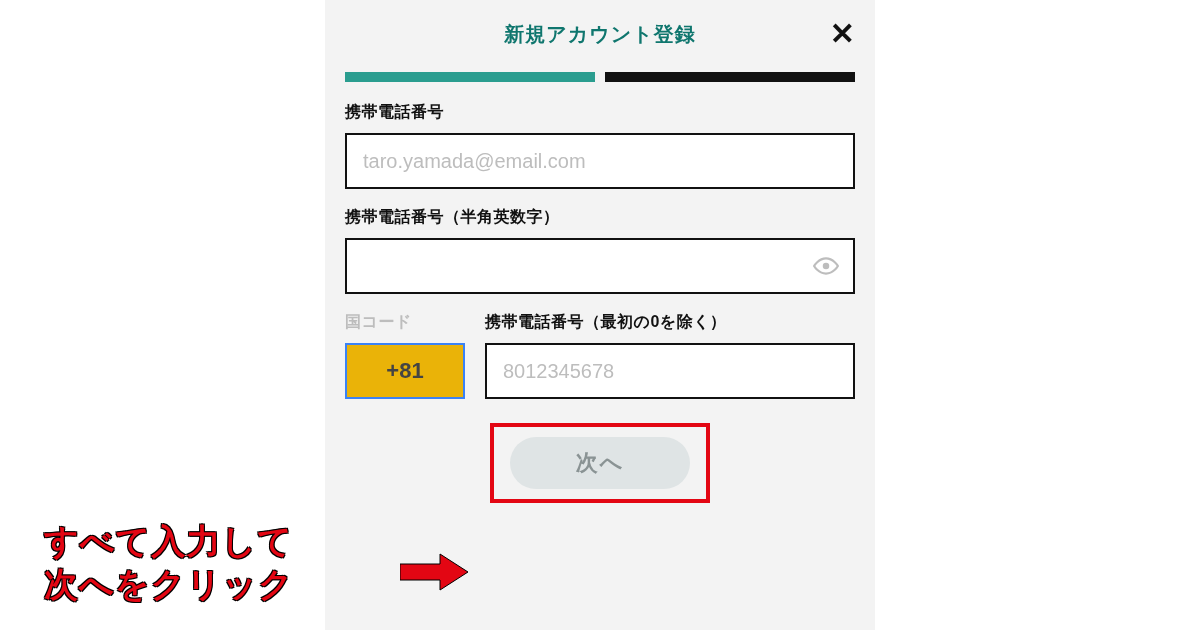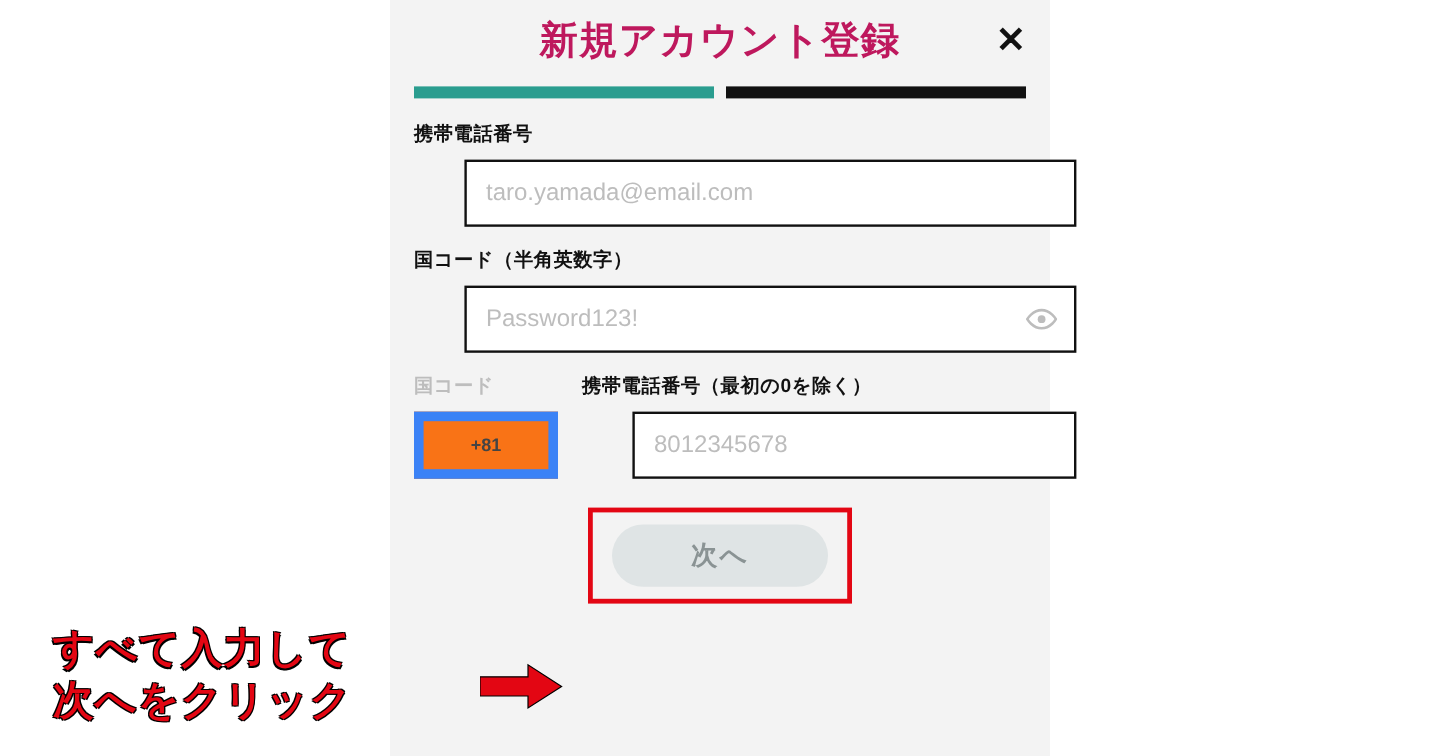--- a/index.html
+++ b/index.html
@@ -12,24 +12,24 @@
     background: #f3f3f3;
     padding: 0 20px 20px 20px;
   }
   .titlebar {
     display: flex; align-items: center; justify-content: center;
     position: relative;
     height: 60px;
     margin-top: 4px;
   }
   .title {
-    font-size: 32px;
+    font-size: 20px;
     font-weight: 700;
     letter-spacing: 1px;
-    color: #be185d;
+    color: #0f766e;
   }
   .close {
     position: absolute; right: 0; top: 50%; transform: translateY(-50%);
     font-size: 30px; font-weight: 700; color: #111; cursor: pointer;
     line-height: 1;
   }
   .progress {
     display: flex; gap: 10px; margin-top: 8px; margin-bottom: 20px;
     height: 10px;
   }
@@ -40,40 +40,40 @@
   .label {
     font-size: 16px; font-weight: 700; color: #111; margin-bottom: 10px;
     letter-spacing: 0.5px;
   }
   .label.dim { color: #bdbdbd; }
   .input {
     width: 100%; height: 56px;
     border: 2px solid #111; background: #fff;
     font-size: 20px; color: #bdbdbd;
     padding: 12px 16px;
-    display: flex; align-items: center; position: relative; margin-left: 42px;
+    display: flex; align-items: center; position: relative;
   }
   .input input {
     border: none; outline: none; width: 100%; height: 100%;
     font-size: 20px; color: #333; background: transparent;
     font-family: inherit;
   }
   .input input::placeholder { color: #bdbdbd; }
   .eye {
     position: absolute; right: 14px; top: 50%; transform: translateY(-50%);
     color: #bdbdbd; font-size: 22px; cursor: pointer;
   }
   .eye svg { display:block; }
   .row { display: flex; gap: 20px; }
   .col-code { width: 120px; }
   .col-phone { flex: 1; }
   .code-box {
-    height: 56px; border: 8px solid #3b82f6; background: #f97316;
+    height: 56px; border: 2px solid #3b82f6; background: #eab308;
     display:flex; align-items:center; justify-content:center;
-    font-size: 15px; font-weight: 600; color: #444;
+    font-size: 22px; font-weight: 600; color: #444;
   }
   .next-wrap {
     position: relative;
     margin: 24px auto 0 auto;
     width: 220px;
     padding: 10px;
     border: 4px solid #e30613;
   }
   .next-btn {
     display: flex; align-items: center; justify-content: center;
@@ -125,23 +125,22 @@
     </div>
 
     <div class="field">
       <div class="label">携帯電話番号</div>
       <div class="input">
         <input type="text" placeholder="taro.yamada@email.com" style="">
       </div>
     </div>
 
     <div class="field">
-      <div class="label">国コード（半角英数字）</div>
+      <div class="label">携帯電話番号（半角英数字）</div>
       <div class="input">
-        <input type="text" placeholder="Password123!" style="">
         <span class="eye">
           <svg width="26" height="26" viewBox="0 0 24 24" fill="none" stroke="#bdbdbd" stroke-width="2">
             <path d="M1 12s4-7 11-7 11 7 11 7-4 7-11 7S1 12 1 12z"></path>
             <circle cx="12" cy="12" r="3" fill="#bdbdbd" stroke="none"></circle>
           </svg>
         </span>
       </div>
     </div>
 
     <div class="row">

